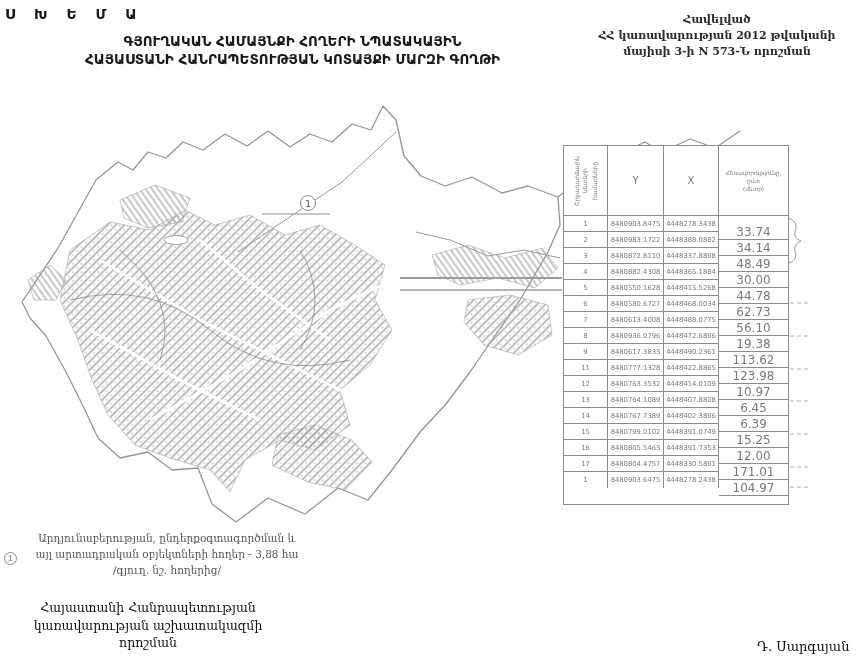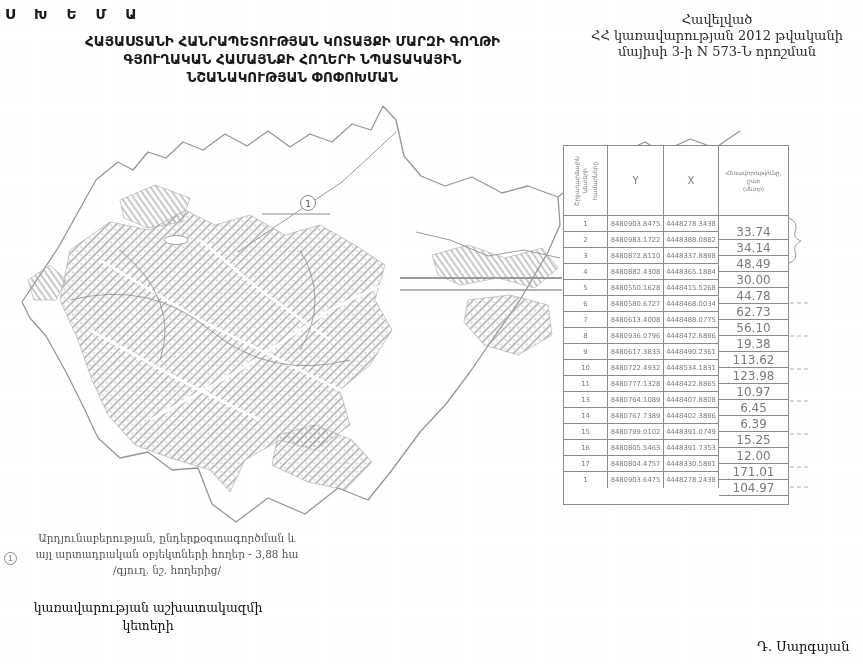--- a/index.html
+++ b/index.html
@@ -16,21 +16,21 @@
     background-size:9px 9px;
   }
   .bgmap{position:absolute;left:0;top:0;z-index:1;}
 
   
   .schema-title{position:absolute;left:5px;top:6px;width:575px;text-align:left;
     font-weight:bold;font-size:14px;letter-spacing:7px;color:var(--text-dark);z-index:3;}
   .main-title{position:absolute;left:5px;top:32px;width:575px;text-align:center;
     font-weight:bold;font-size:13.5px;line-height:18px;color:var(--text-dark);z-index:3;}
   .annex{position:absolute;left:582px;top:12px;width:270px;text-align:center;
-    font-family:"DejaVu Serif",serif;font-size:13px;line-height:16px;color:#2a2a2a;z-index:3;}
+    font-family:"DejaVu Serif",serif;font-size:11px;line-height:16px;color:#2a2a2a;z-index:3;font-weight:bold;}
 
   
   .ctable{position:absolute;left:563px;top:145px;width:226px;height:360px;
     border:1px solid var(--table-border);box-sizing:border-box;background:#fff;z-index:2;
     color:var(--text-grey);}
   .thead{display:flex;height:70px;box-sizing:border-box;}
   .th{border-right:1px solid var(--table-border);border-bottom:1px solid var(--table-border);
     box-sizing:border-box;display:flex;align-items:center;justify-content:center;text-align:center;}
   .th.c0{width:44px;}
   .th.c1{width:56px;font-size:10px;}
@@ -133,23 +133,22 @@
       <line x1="790" y1="369" x2="810" y2="369"></line>
       <line x1="790" y1="401" x2="810" y2="401"></line>
       <line x1="790" y1="434" x2="810" y2="434"></line>
       <line x1="790" y1="467" x2="810" y2="467"></line>
       <line x1="790" y1="487" x2="810" y2="487"></line>
     </g>
   </svg>
 
   <div class="schema-title">Ս Խ Ե Մ Ա</div>
   <div class="main-title">
+    <div>ԳՅՈՒՂԱԿԱՆ ՀԱՄԱՅՆՔԻ ՀՈՂԵՐԻ ՆՊԱՏԱԿԱՅԻՆ</div>
     <div>ՀԱՅԱՍՏԱՆԻ ՀԱՆՐԱՊԵՏՈՒԹՅԱՆ ԿՈՏԱՅՔԻ ՄԱՐԶԻ ԳՈՂԹԻ</div>
-    <div>ԳՅՈՒՂԱԿԱՆ ՀԱՄԱՅՆՔԻ ՀՈՂԵՐԻ ՆՊԱՏԱԿԱՅԻՆ</div>
-    <div>ՆՇԱՆԱԿՈՒԹՅԱՆ ՓՈՓՈԽՄԱՆ</div>
   </div>
 
   <div class="annex">
     <div>Հավելված</div>
     <div>ՀՀ կառավարության 2012 թվականի</div>
     <div>մայիսի 3-ի N 573-Ն որոշման</div>
   </div>
 
   <div class="ctable">
     <div class="thead">
@@ -207,28 +206,28 @@
             <div class="cell c0">8</div>
             <div class="cell c1">8480936.0796</div>
             <div class="cell c2">4448472.6896</div>
           </div>
           <div class="trow">
             <div class="cell c0">9</div>
             <div class="cell c1">8480617.3833</div>
             <div class="cell c2">4448490.2361</div>
           </div>
           <div class="trow">
-            <div class="cell c0">10</div>
-            <div class="cell c1">8480722.4932</div>
-            <div class="cell c2">4448534.1831</div>
-          </div>
-          <div class="trow">
             <div class="cell c0">11</div>
             <div class="cell c1">8480777.1328</div>
             <div class="cell c2">4448422.8865</div>
+          </div>
+          <div class="trow">
+            <div class="cell c0">12</div>
+            <div class="cell c1">8480763.3532</div>
+            <div class="cell c2">4448414.0109</div>
           </div>
           <div class="trow">
             <div class="cell c0">13</div>
             <div class="cell c1">8480764.1089</div>
             <div class="cell c2">4448407.8808</div>
           </div>
           <div class="trow">
             <div class="cell c0">14</div>
             <div class="cell c1">8480767.7389</div>
             <div class="cell c2">4448402.3896</div>
@@ -280,18 +279,19 @@
   <div class="footnote">
     <div class="fmark">1</div>
     <div class="ftext">
       <div>Արդյունաբերության, ընդերքօգտագործման և</div>
       <div>այլ արտադրական օբյեկտների հողեր - 3,88 հա</div>
       <div>/գյուղ. նշ. հողերից/</div>
     </div>
   </div>
 
   <div class="signature">
+    <div>Հայաստանի Հանրապետության</div>
     <div>կառավարության աշխատակազմի</div>
-    <div>կետերի</div>
+    <div>որոշման</div>
   </div>
   <div class="sig-name">Դ. Սարգսյան</div>
 
 </div>
 
 </body></html>

